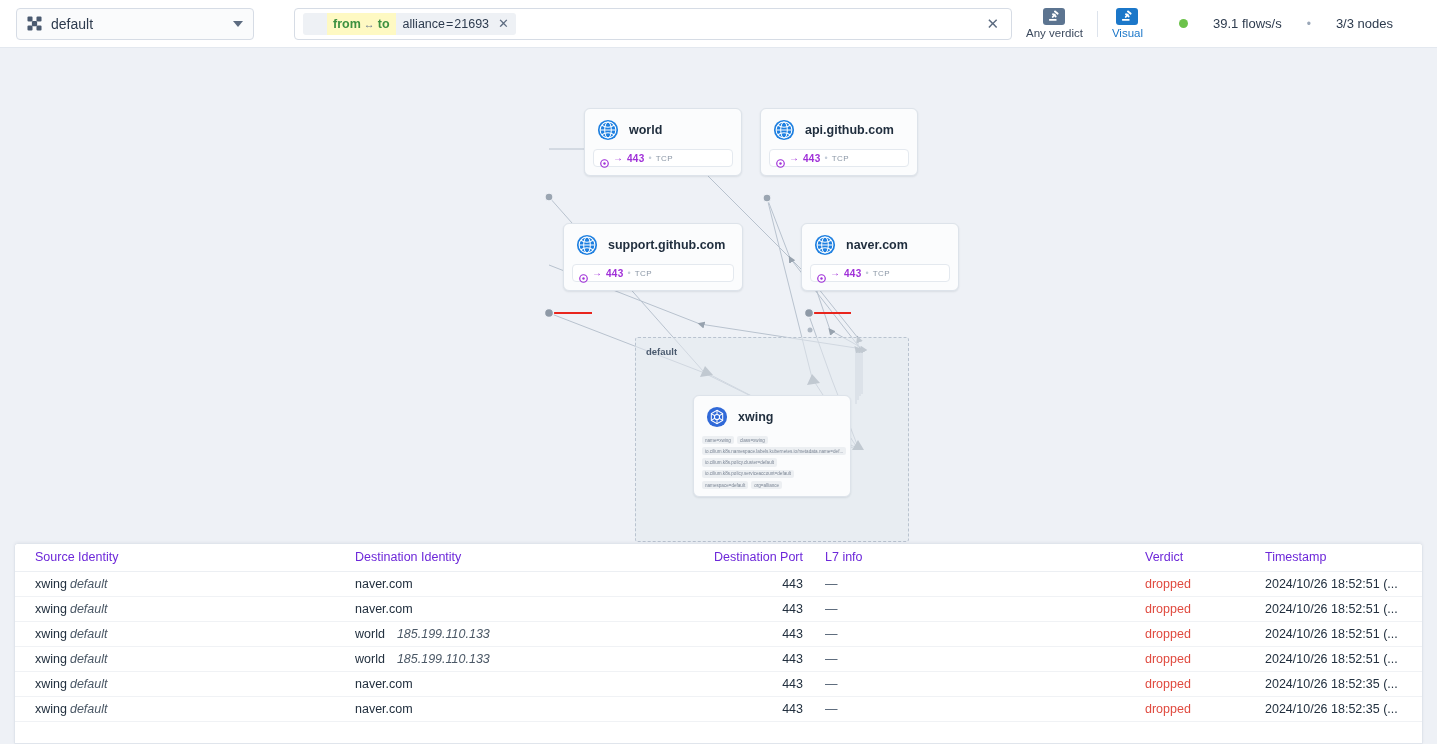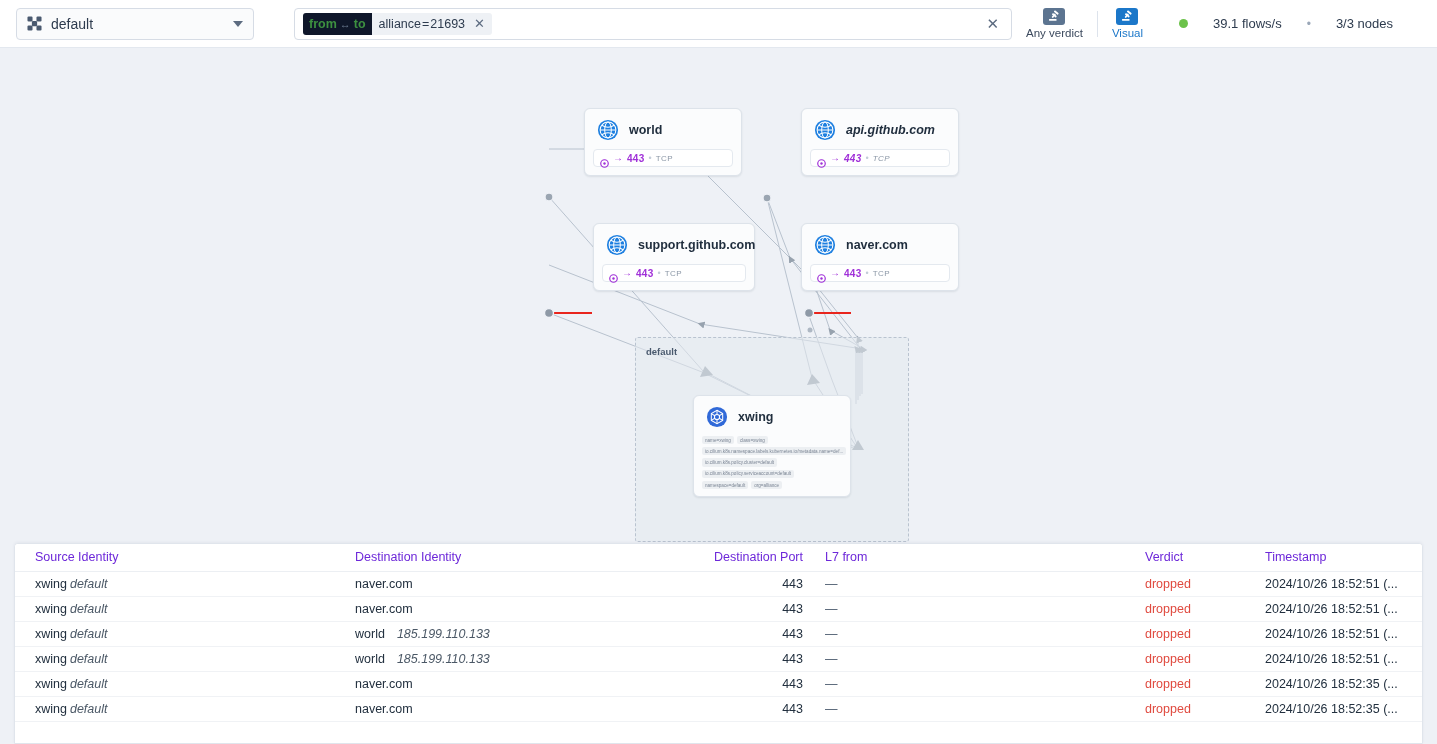--- a/index.html
+++ b/index.html
@@ -34,21 +34,21 @@
     margin-left: 40px; flex: 1; height: 32px; max-width: 718px;
     border: 1px solid #d6dce5; border-radius: 4px; background: #fff;
     display: flex; align-items: center; padding: 0 8px;
   }
   .chip {
     display: flex; align-items: center; height: 22px; background: #eef1f5;
     border-radius: 3px; overflow: hidden; font-size: 12.5px;
   }
   .chip-dir {
     display: flex; align-items: center; gap: 3px; padding: 0 6px;
-    background: #0f172a; height: 100%;
+    background: #fef9c3; height: 100%; margin-left: 24px;
   }
   .chip-from { color: #3d9140; font-weight: 600; }
   .chip-arrows { color: #6b7b90; font-size: 11px; }
   .chip-to { color: #3d9140; font-weight: 600; }
   .chip-body {
     padding: 0 7px; color: #2d3b4e; display: flex; align-items: center; gap: 1px;
   }
   .chip-x {
     padding: 0 7px 0 2px; color: #5c6b80; cursor: pointer; font-size: 13px;
     display:flex; align-items:center;
@@ -306,21 +306,21 @@
               <circle cx="6" cy="6" r="1.6" fill="#a030d8"></circle>
             </svg>
         </span>
         <span class="port-arrow">→</span>
         <span class="port-num">443</span>
         <span class="port-dot">•</span>
         <span class="port-proto">TCP</span>
       </div>
     </div>
 
-    <div class="node" style="left:801px; top:60px; width:158px;font-style:italic;">
+    <div class="node" style="left:760px; top:60px; width:158px;">
       <div class="node-head">
         <span class="globe">
           <svg viewBox="0 0 24 24" width="22" height="22">
             <circle cx="12" cy="12" r="11" fill="#1d7fe0"></circle>
             <g fill="none" stroke="#fff" stroke-width="1.1">
               <circle cx="12" cy="12" r="8.6"></circle>
               <ellipse cx="12" cy="12" rx="3.6" ry="8.6"></ellipse>
               <line x1="3.4" y1="12" x2="20.6" y2="12"></line>
               <path d="M5.2 6.8 A11 9 0 0 0 18.8 6.8"></path>
               <path d="M5.2 17.2 A11 9 0 0 1 18.8 17.2"></path>
@@ -336,21 +336,21 @@
               <circle cx="6" cy="6" r="1.6" fill="#a030d8"></circle>
             </svg>
         </span>
         <span class="port-arrow">→</span>
         <span class="port-num">443</span>
         <span class="port-dot">•</span>
         <span class="port-proto">TCP</span>
       </div>
     </div>
 
-    <div class="node" style="left:593px; top:175px; width:162px;">
+    <div class="node" style="left:563px; top:175px; width:180px;">
       <div class="node-head">
         <span class="globe">
           <svg viewBox="0 0 24 24" width="22" height="22">
             <circle cx="12" cy="12" r="11" fill="#1d7fe0"></circle>
             <g fill="none" stroke="#fff" stroke-width="1.1">
               <circle cx="12" cy="12" r="8.6"></circle>
               <ellipse cx="12" cy="12" rx="3.6" ry="8.6"></ellipse>
               <line x1="3.4" y1="12" x2="20.6" y2="12"></line>
               <path d="M5.2 6.8 A11 9 0 0 0 18.8 6.8"></path>
               <path d="M5.2 17.2 A11 9 0 0 1 18.8 17.2"></path>
@@ -435,21 +435,21 @@
   </div>
 
   <div class="table-panel">
 
     <table>
       <thead>
         <tr>
           <th class="c-src">Source Identity</th>
           <th class="c-dst">Destination Identity</th>
           <th class="c-port">Destination Port</th>
-          <th class="c-l7">L7 from</th>
+          <th class="c-l7">L7 info</th>
           <th class="c-verdict">Verdict</th>
           <th class="c-time">Timestamp</th>
         </tr>
       </thead>
       <tbody id="flow-rows">
           <tr>
             <td class="c-src"><span>xwing</span><span class="ident-ns">default</span></td>
             <td class="c-dst"><span>naver.com</span><span class="ident-ip"></span></td>
             <td class="c-port">443</td>
             <td class="c-l7 dash">—</td>

